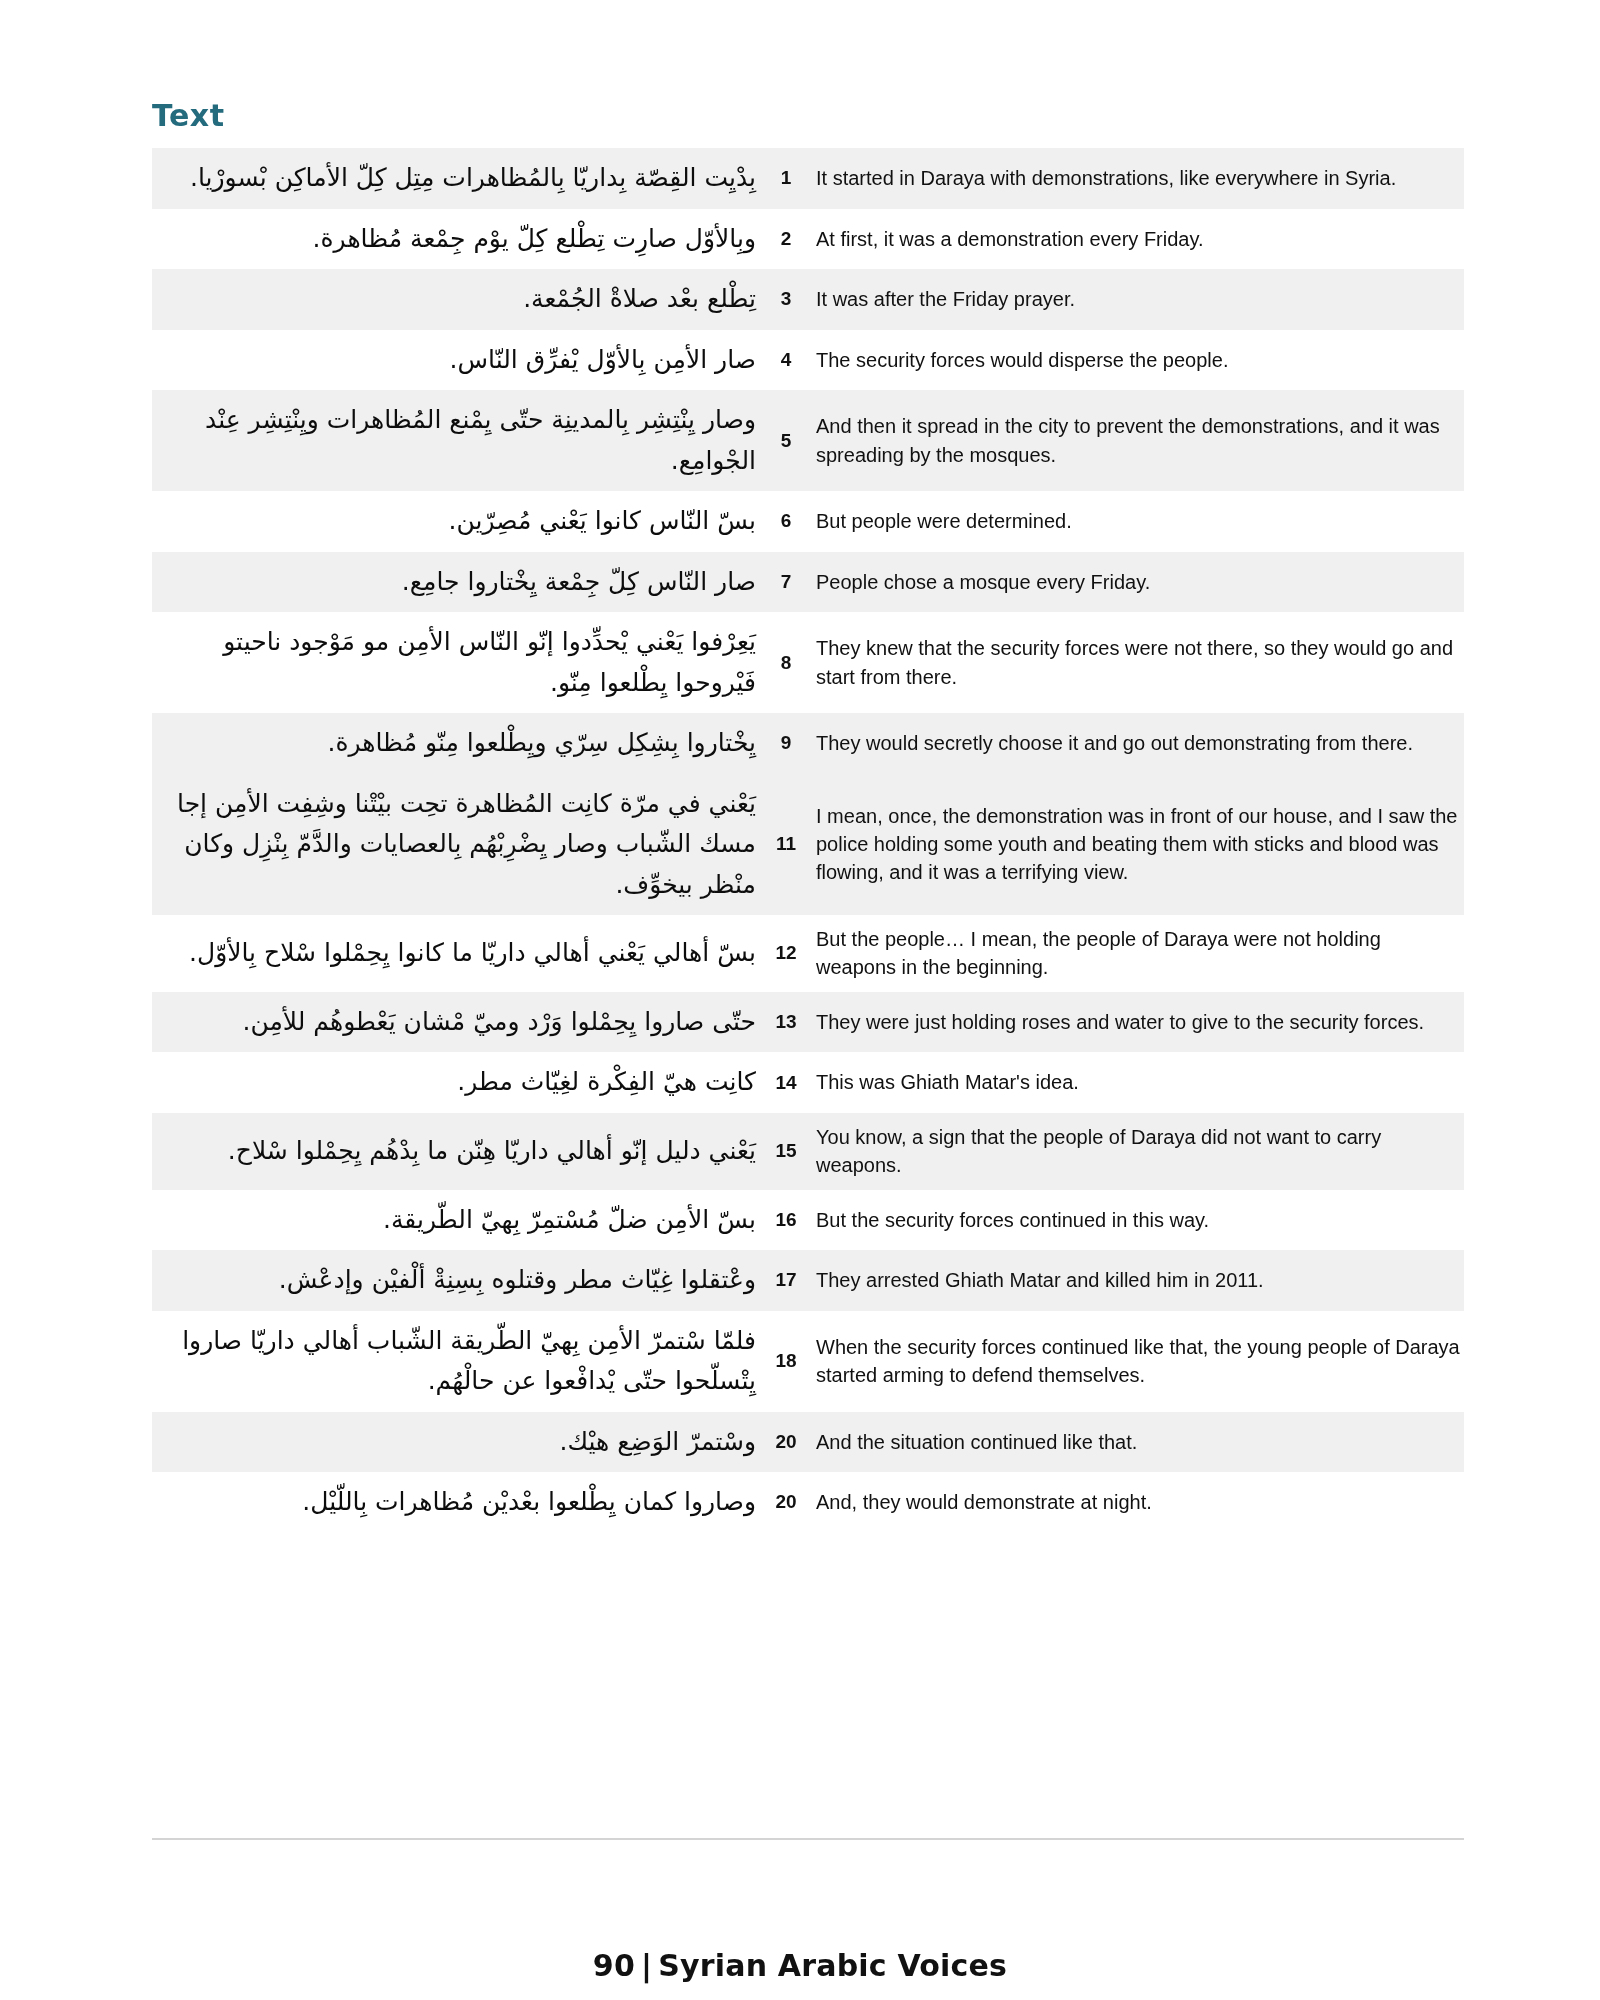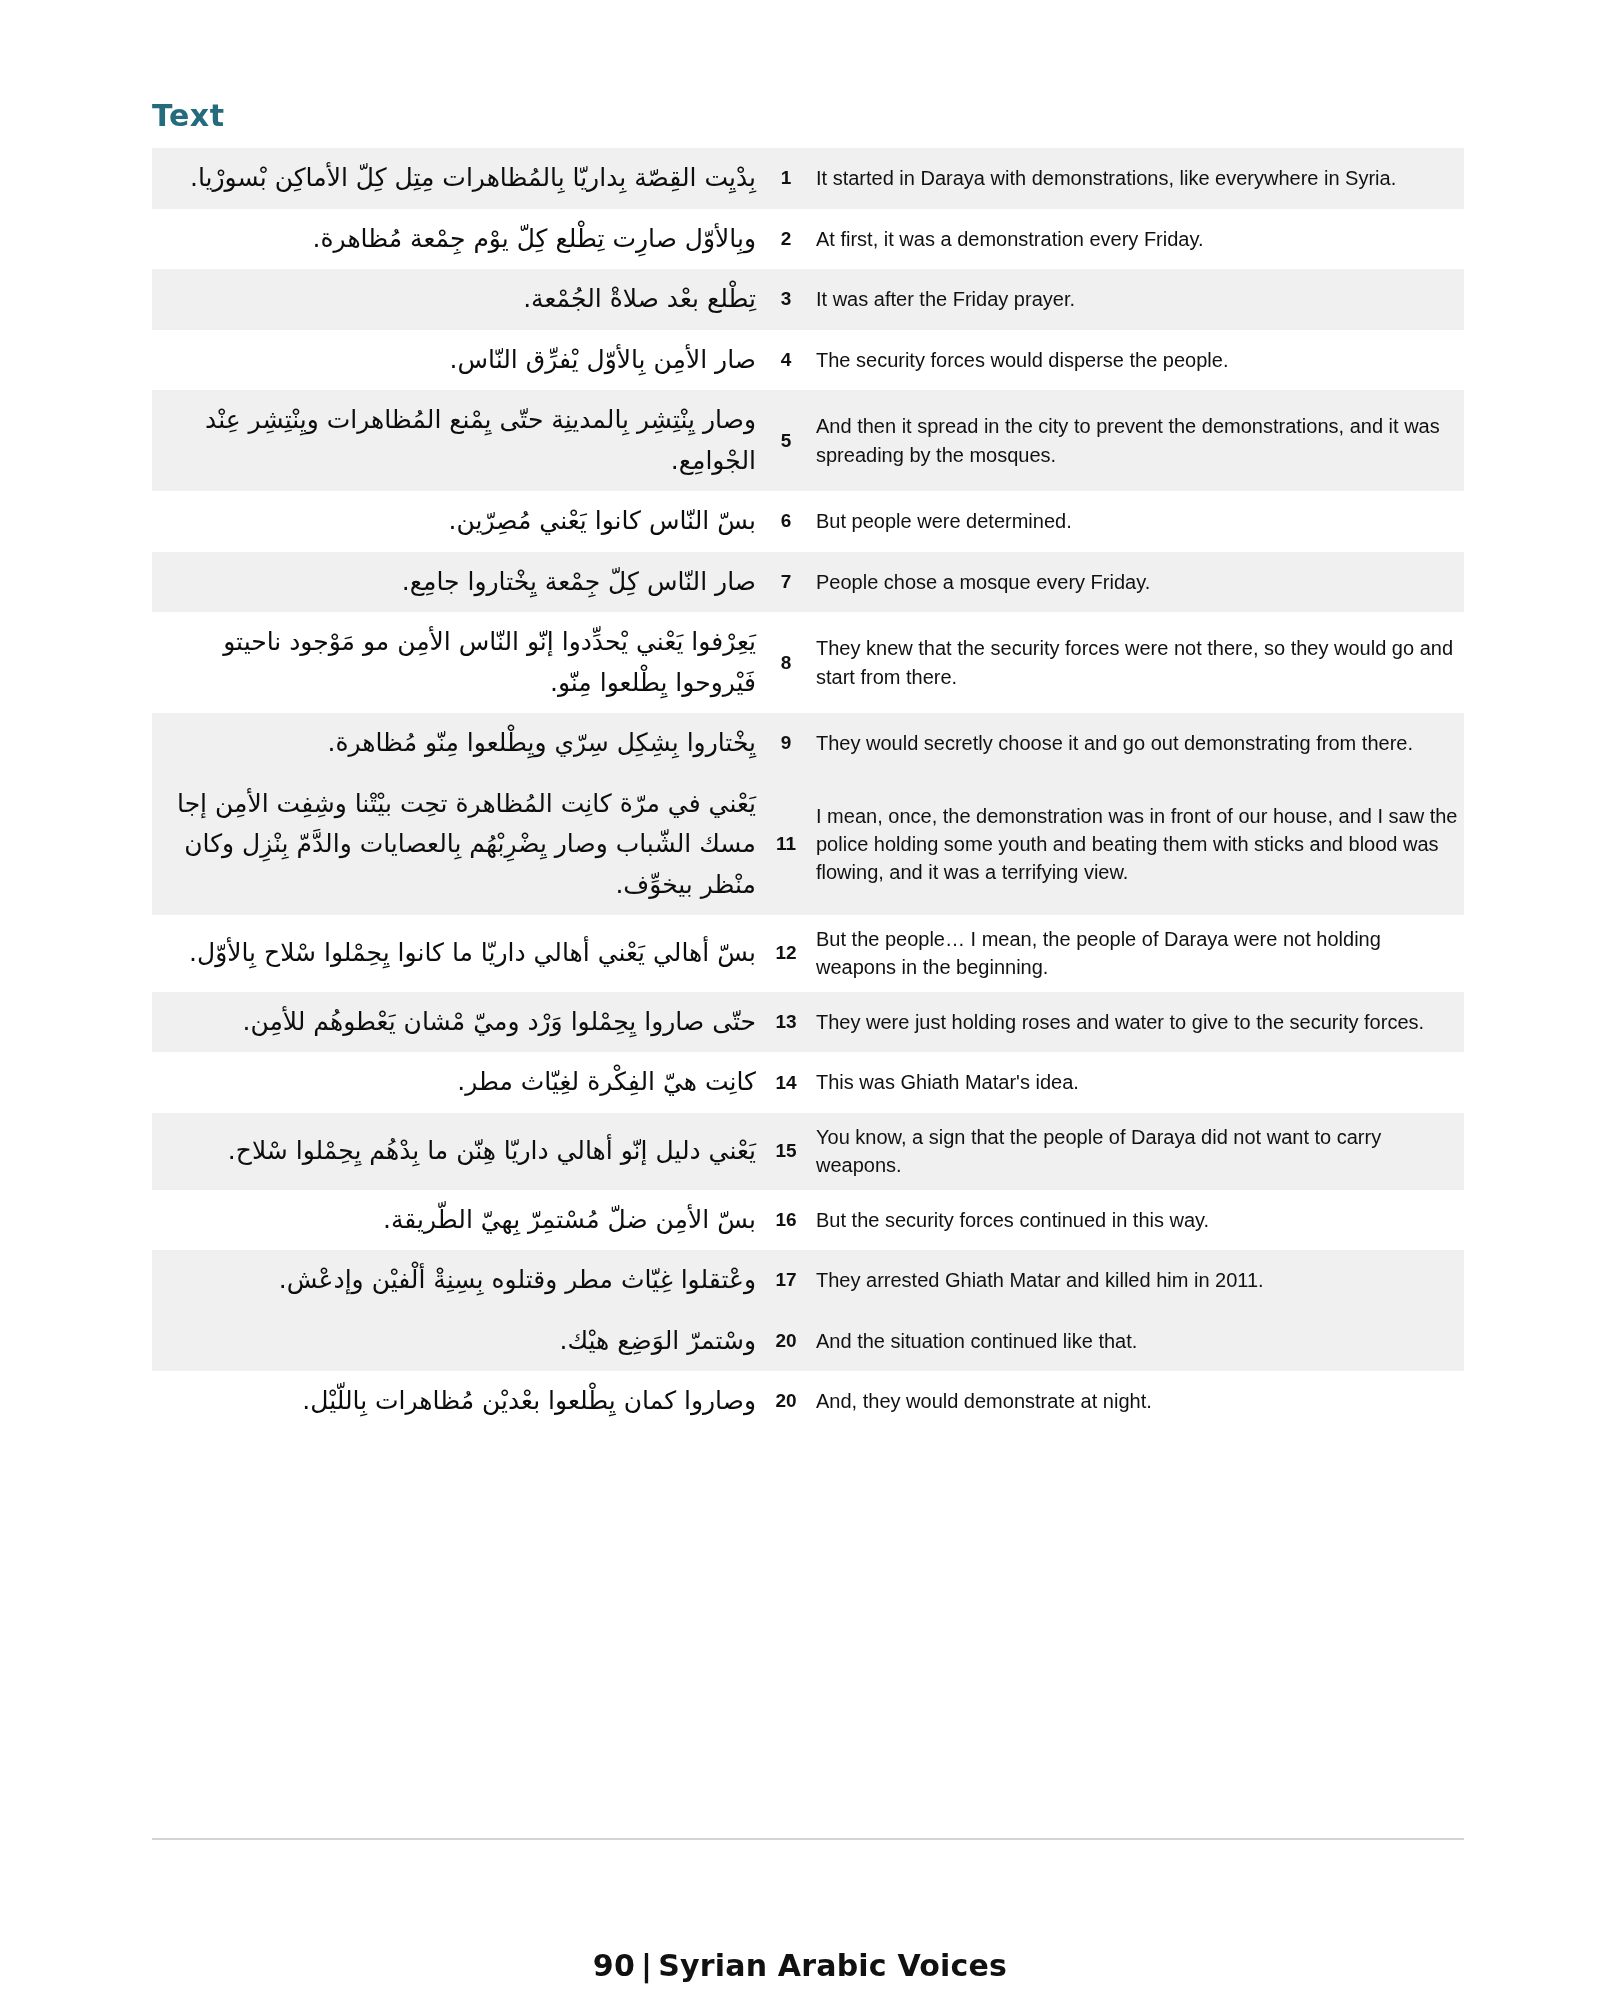--- a/index.html
+++ b/index.html
@@ -195,20 +195,25 @@
           <tr class="row-even">
             <td class="cell-arabic" dir="rtl" lang="ar">بسّ الأمِن ضلّ مُسْتمِرّ بِهيّ الطّريقة.</td>
             <td class="cell-number">16</td>
             <td class="cell-english">But the security forces continued in this way.</td>
           </tr>
           <tr class="row-odd">
             <td class="cell-arabic" dir="rtl" lang="ar">وعْتقلوا غِيّاث مطر وقتلوه بِسِنِةْ ألْفيْن وإدعْش.</td>
             <td class="cell-number">17</td>
             <td class="cell-english">They arrested Ghiath Matar and killed him in 2011.</td>
           </tr>
+          <tr class="row-even">
+            <td class="cell-arabic" dir="rtl" lang="ar">فلمّا سْتمرّ الأمِن بِهيّ الطّريقة الشّباب أهالي داريّا صاروا يِتْسلّحوا حتّى يْدافْعوا عن حالْهُم.</td>
+            <td class="cell-number">18</td>
+            <td class="cell-english">When the security forces continued like that, the young people of Daraya started arming to defend themselves.</td>
+          </tr>
           <tr class="row-odd">
             <td class="cell-arabic" dir="rtl" lang="ar">وسْتمرّ الوَضِع هيْك.</td>
             <td class="cell-number">20</td>
             <td class="cell-english">And the situation continued like that.</td>
           </tr>
           <tr class="row-even">
             <td class="cell-arabic" dir="rtl" lang="ar">وصاروا كمان يِطْلعوا بعْديْن مُظاهرات بِاللّيْل.</td>
             <td class="cell-number">20</td>
             <td class="cell-english">And, they would demonstrate at night.</td>
           </tr>

